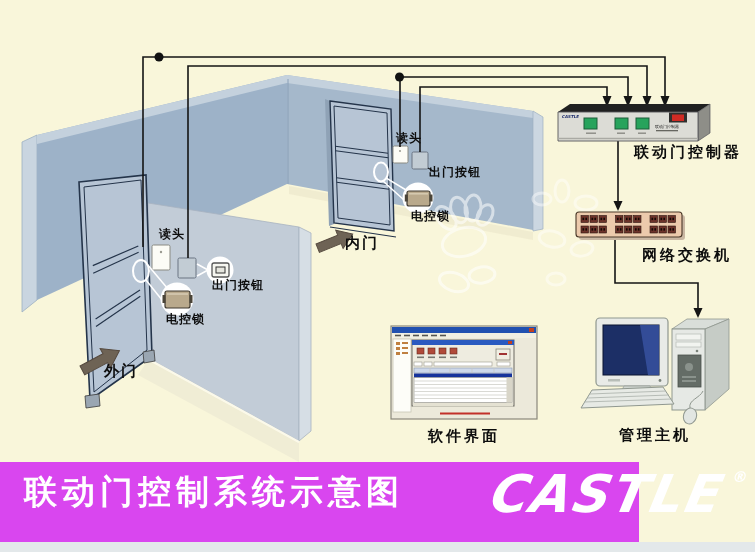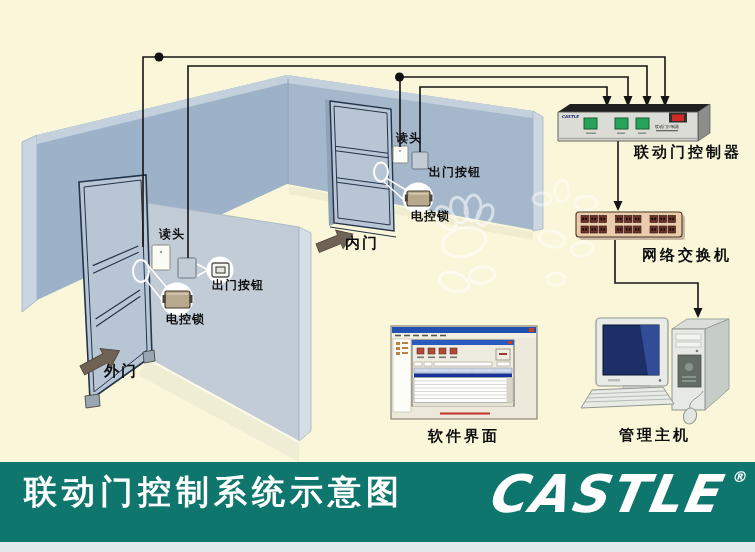--- a/index.html
+++ b/index.html
@@ -2,21 +2,21 @@
 <html><head>
 <meta charset="utf-8">
 <style>
   html,body{margin:0;padding:0;background:#ffffff;}
   .stage{position:relative;width:755px;height:552px;background:#f9f6da;overflow:hidden;
          font-family:"DejaVu Sans",sans-serif;}
   .stage svg{position:absolute;left:0;top:0;}
   .lbl{position:absolute;color:#0d0d0d;font-weight:700;font-size:12px;letter-spacing:1px;white-space:nowrap;}
   .lbl.door{font-size:15px;letter-spacing:2px;}
   .lbl.eq{font-size:15px;letter-spacing:3px;}
-  .banner{position:absolute;left:0;top:462px;width:755px;height:80px;background:#0f766e;}
+  .banner{position:absolute;left:0;top:462px;width:639px;height:80px;background:#d946ef;}
   .banner-title{position:absolute;left:24px;top:8px;font-size:33px;font-weight:700;color:#ffffff;
                 letter-spacing:5px;white-space:nowrap;}
   .logo{position:absolute;left:492px;top:2px;color:#ffffff;font-size:52px;font-weight:700;
         font-style:italic;transform:skewX(-12deg);letter-spacing:2px;white-space:nowrap;}
   .logo .reg{font-size:15px;font-style:normal;vertical-align:30px;margin-left:5px;font-weight:700;}
   .bottom-strip{position:absolute;left:0;top:542px;width:755px;height:10px;background:#e3e8ea;}
 </style>
 </head>
 <body>
 

